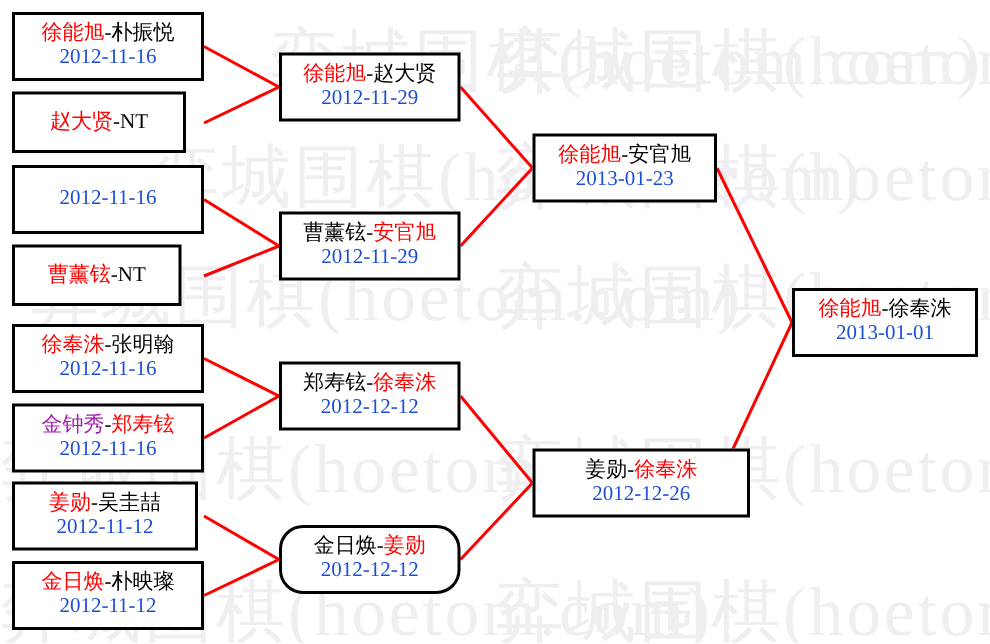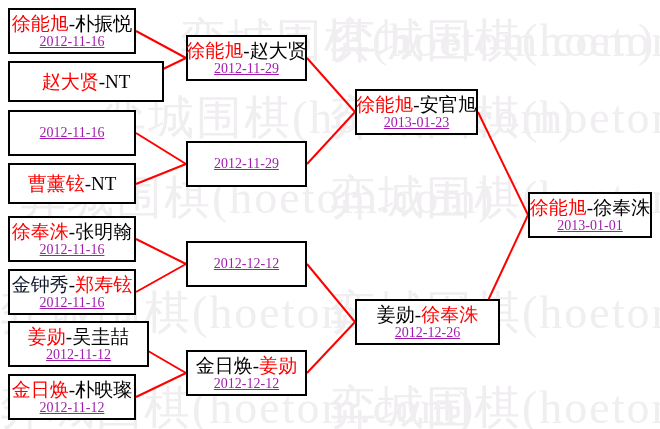--- a/index.html
+++ b/index.html
@@ -53,34 +53,33 @@
     border: 2px solid #000000;
     background: #ffffff;
     text-align: center;
     display: flex;
     flex-direction: column;
     justify-content: center;
     align-items: center;
     line-height: 1.12;
   }
   .players {
-    font-size: 19px;
+    font-size: 14px;
     white-space: nowrap;
     color: #000000;
   }
   .players .w { color: #ff0000; }
   .players .l { color: #000000; }
   .players .sep { color: #000000; }
   .date {
     font-size: 14px;
-    color: #a21caf;
+    color: #1d4ed8;
     white-space: nowrap;
     font-family: "Liberation Serif", "DejaVu Serif", serif;
     letter-spacing: 0px;
-    text-decoration: underline;
   }
 </style>
 </head>
 <body>
 
 <div id="stage">
 
   <div id="watermark">
       <div class="wm-line" style="left: 180px; top: 18px; color: rgb(240, 238, 240);">弈城围棋(hoetom.com)</div>
       <div class="wm-line" style="left: 330px; top: 18px; color: rgb(240, 238, 240);">弈城围棋(hoetom.com)</div>
@@ -109,56 +108,58 @@
       <line x1="307" y1="373" x2="355" y2="322" stroke="#ff0000" stroke-width="2"></line>
       <line x1="478" y1="112" x2="528" y2="215" stroke="#ff0000" stroke-width="2"></line>
       <line x1="478" y1="322" x2="528" y2="215" stroke="#ff0000" stroke-width="2"></line>
     </svg>
 
   <div id="boxes">
       <div class="match" style="left: 8px; top: 8px; width: 128px; height: 46px; border-color: rgb(0, 0, 0);">
         <div class="players"><span class="w" style="color: rgb(255, 0, 0);">徐能旭</span><span class="sep">-</span><span class="l" style="color: rgb(0, 0, 0);">朴振悦</span></div>
         <div class="date">2012-11-16</div>
       </div>
-      <div class="match no-date" style="left: 8px; top: 61px; width: 156px; height: 41px; border-color: rgb(0, 0, 0);">
+      <div class="match no-date" style="left: 8px; top: 61px; width: 116px; height: 41px; border-color: rgb(0, 0, 0);">
         <div class="players"><span class="w" style="color: rgb(255, 0, 0);">赵大贤</span><span class="sep">-</span><span class="l" style="color: rgb(0, 0, 0);">NT</span></div>
       </div>
       <div class="match" style="left: 8px; top: 110px; width: 128px; height: 46px; border-color: rgb(0, 0, 0);">
         <div class="date">2012-11-16</div>
       </div>
-      <div class="match no-date" style="left: 8px; top: 163px; width: 128px; height: 41px; border-color: rgb(0, 0, 0);">
+      <div class="match no-date" style="left: 8px; top: 163px; width: 113px; height: 41px; border-color: rgb(0, 0, 0);">
         <div class="players"><span class="w" style="color: rgb(255, 0, 0);">曹薰铉</span><span class="sep">-</span><span class="l" style="color: rgb(0, 0, 0);">NT</span></div>
       </div>
       <div class="match" style="left: 8px; top: 216px; width: 128px; height: 46px; border-color: rgb(0, 0, 0);">
         <div class="players"><span class="w" style="color: rgb(255, 0, 0);">徐奉洙</span><span class="sep">-</span><span class="l" style="color: rgb(0, 0, 0);">张明翰</span></div>
         <div class="date">2012-11-16</div>
       </div>
       <div class="match" style="left: 8px; top: 269px; width: 128px; height: 46px; border-color: rgb(0, 0, 0);">
-        <div class="players"><span class="l" style="color: #0f172a;">金钟秀</span><span class="sep">-</span><span class="w" style="color: rgb(255, 0, 0);">郑寿铉</span></div>
+        <div class="players"><span class="l" style="color: #a21caf;">金钟秀</span><span class="sep">-</span><span class="w" style="color: rgb(255, 0, 0);">郑寿铉</span></div>
         <div class="date">2012-11-16</div>
       </div>
-      <div class="match" style="left: 8px; top: 321px; width: 141px; height: 46px; border-color: rgb(0, 0, 0);">
+      <div class="match" style="left: 8px; top: 321px; width: 124px; height: 46px; border-color: rgb(0, 0, 0);">
         <div class="players"><span class="w" style="color: rgb(255, 0, 0);">姜勋</span><span class="sep">-</span><span class="l" style="color: rgb(0, 0, 0);">吴圭喆</span></div>
         <div class="date">2012-11-12</div>
       </div>
       <div class="match" style="left: 8px; top: 374px; width: 128px; height: 46px; border-color: rgb(0, 0, 0);">
         <div class="players"><span class="w" style="color: rgb(255, 0, 0);">金日焕</span><span class="sep">-</span><span class="l" style="color: rgb(0, 0, 0);">朴映璨</span></div>
         <div class="date">2012-11-12</div>
       </div>
       <div class="match" style="left: 186px; top: 35px; width: 121px; height: 46px; border-color: rgb(0, 0, 0);">
         <div class="players"><span class="w" style="color: rgb(255, 0, 0);">徐能旭</span><span class="sep">-</span><span class="l" style="color: rgb(0, 0, 0);">赵大贤</span></div>
         <div class="date">2012-11-29</div>
       </div>
       <div class="match" style="left: 186px; top: 141px; width: 121px; height: 46px; border-color: rgb(0, 0, 0);">
+        <div class="players"><span class="l" style="color: rgb(0, 0, 0);">曹薰铉</span><span class="sep">-</span><span class="w" style="color: rgb(255, 0, 0);">安官旭</span></div>
         <div class="date">2012-11-29</div>
       </div>
       <div class="match" style="left: 186px; top: 241px; width: 121px; height: 46px; border-color: rgb(0, 0, 0);">
+        <div class="players"><span class="l" style="color: rgb(0, 0, 0);">郑寿铉</span><span class="sep">-</span><span class="w" style="color: rgb(255, 0, 0);">徐奉洙</span></div>
         <div class="date">2012-12-12</div>
       </div>
-      <div class="match" style="left: 186px; top: 350px; width: 121px; height: 46px; border-color: rgb(0, 0, 0);">
+      <div class="match" style="left: 186px; top: 350px; width: 121px; height: 46px; border-color: rgb(0, 0, 0); border-radius: 16px;">
         <div class="players"><span class="l" style="color: rgb(0, 0, 0);">金日焕</span><span class="sep">-</span><span class="w" style="color: rgb(255, 0, 0);">姜勋</span></div>
         <div class="date">2012-12-12</div>
       </div>
       <div class="match" style="left: 355px; top: 89px; width: 123px; height: 46px; border-color: rgb(0, 0, 0);">
         <div class="players"><span class="w" style="color: rgb(255, 0, 0);">徐能旭</span><span class="sep">-</span><span class="l" style="color: rgb(0, 0, 0);">安官旭</span></div>
         <div class="date">2013-01-23</div>
       </div>
       <div class="match" style="left: 355px; top: 299px; width: 145px; height: 46px; border-color: rgb(0, 0, 0);">
         <div class="players"><span class="l" style="color: rgb(0, 0, 0);">姜勋</span><span class="sep">-</span><span class="w" style="color: rgb(255, 0, 0);">徐奉洙</span></div>
         <div class="date">2012-12-26</div>

